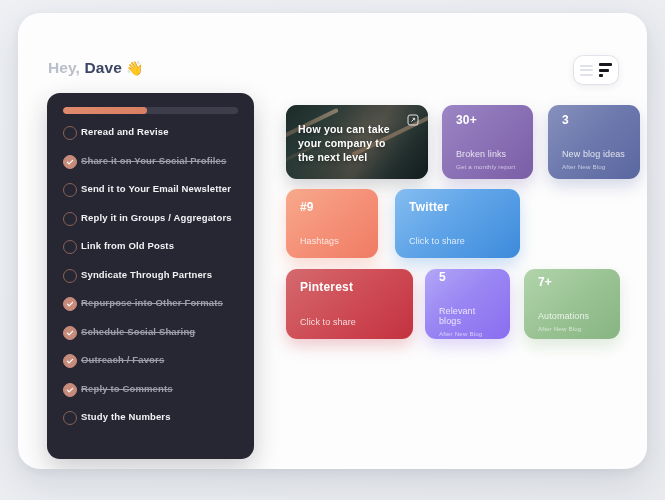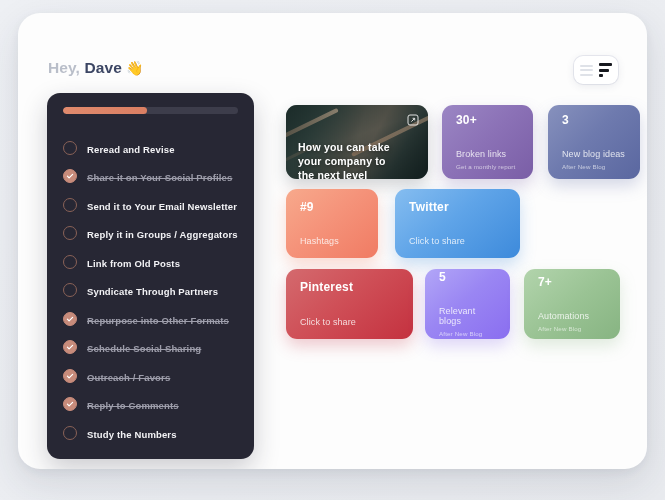--- a/index.html
+++ b/index.html
@@ -64,21 +64,21 @@
   .progress-track {
     width:100%; height:7px; border-radius:4px;
     background:#3d3d4b; overflow:hidden;
   }
   .progress-fill {
     height:100%; border-radius:4px;
     background:linear-gradient(90deg,#e08a6d,#da7f63);
   }
   .items { margin-top:12px; }
   .item {
-    display:flex; align-items:flex-end; gap:10px;
+    display:flex; align-items:flex-start; gap:4px;
     height:28.5px;
     cursor:pointer;
   }
   .cbox {
     width:14px; height:14px; min-width:14px; border-radius:50%;
     border:1.4px solid #8a6257; background:transparent;
     display:flex; align-items:center; justify-content:center;
   }
   .item.done .cbox {
     background:#c78b7b; border-color:#c78b7b;
@@ -132,21 +132,21 @@
   }
   .pl1 { left:-4px; top:30px; width:62px; height:3.5px;
          background:linear-gradient(90deg,#c99f80,#e6c5a6); opacity:.92; }
   .pl2 { left:66px; top:48px; width:86px; height:4px;
          background:linear-gradient(90deg,#b08a6d,#e0bb9a); opacity:.88; }
   .pl3 { left:-6px; top:56px; width:40px; height:3px;
          background:linear-gradient(90deg,#8e7a66,#c2a386); opacity:.55; }
   .photo-dark { position:absolute; inset:0;
     background:linear-gradient(105deg, rgba(24,40,38,.66) 0%, rgba(30,46,44,.30) 50%, rgba(16,28,28,.55) 100%); }
   .photo-title {
-    position:absolute; left:12px; top:35px; right:30px;
+    position:absolute; left:12px; top:17px; right:30px;
     font-size:10.5px; font-weight:bold; color:#ffffff;
     line-height:1.35; letter-spacing:.2px;
     text-shadow:0 1px 4px rgba(0,0,0,.45);
   }
   .ext-icon {
     position:absolute; right:9px; top:9px;
     width:12px; height:12px; opacity:.85;
   }
   .ext-icon svg { display:block; }
 

